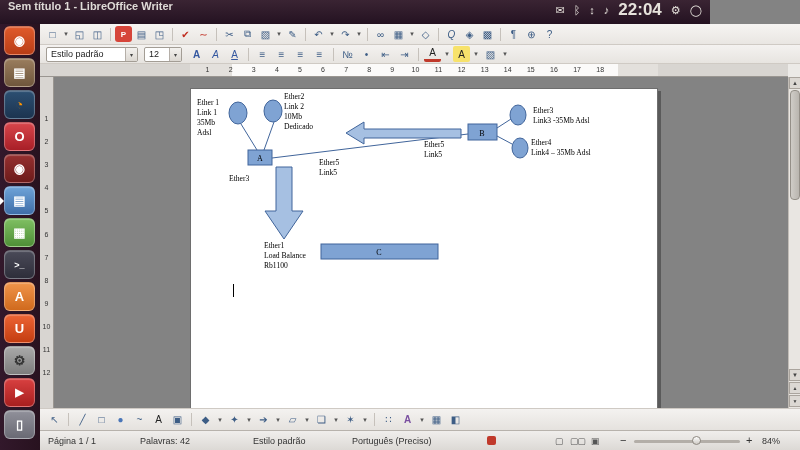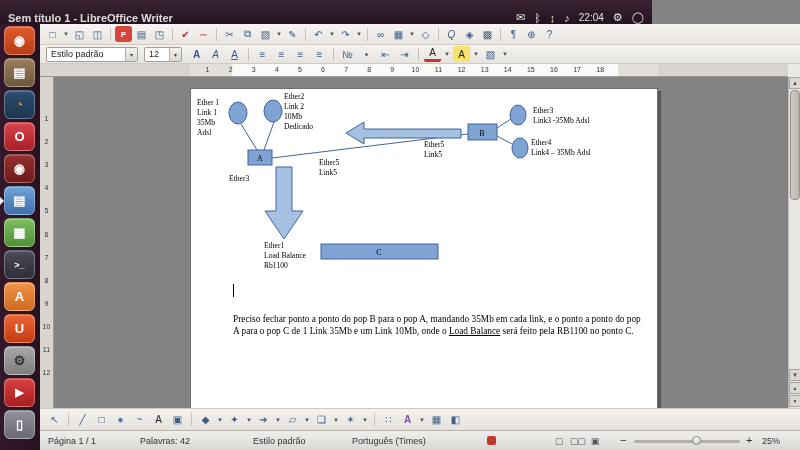--- a/index.html
+++ b/index.html
@@ -1,22 +1,22 @@
 <!DOCTYPE html>
 <html><head>
 <meta charset="utf-8">
 <style>
 *{margin:0;padding:0;box-sizing:border-box}
 html,body{width:800px;height:450px}
 body{position:relative;overflow:hidden;background:#838383;font-family:"Liberation Sans",sans-serif;-webkit-font-smoothing:antialiased}
 
-.topbar{position:absolute;left:0;top:0;width:652px;height:24px;background:linear-gradient(#3a2433,#241221);color:#e8e4de;display:flex;align-items:flex-end;padding:0 8px;z-index:30}
+.topbar{position:absolute;left:0;top:0;width:710px;height:24px;background:linear-gradient(#3a2433,#241221);color:#e8e4de;display:flex;align-items:flex-start;padding:0 8px;z-index:30}
 .tb-title{font-size:11px;font-weight:bold;color:#dfdbd7}
 .tray{margin-left:auto;display:flex;align-items:center;gap:9px;font-size:11px;color:#e6e2dc}
-.tray .clock{font-size:10px;font-weight:normal}
+.tray .clock{font-size:17px;font-weight:bold}
 
 .launcher{position:absolute;left:0;top:24px;width:40px;height:426px;background:linear-gradient(90deg,#32182b,#28121f);z-index:20}
 .tile{position:absolute;left:4px;width:31px;height:29px;border-radius:6px;border:1px solid rgba(255,255,255,.28);display:flex;align-items:center;justify-content:center;font-size:13px;font-weight:bold;color:#fff;box-shadow:inset 0 1px 1px rgba(255,255,255,.25)}
 .runind{position:absolute;left:0;width:0;height:0;border-top:4px solid transparent;border-bottom:4px solid transparent;border-left:4px solid #fff}
 
 .win{position:absolute;left:40px;top:24px;width:760px;height:426px;background:#eceae7}
 .tb1{position:absolute;left:0;top:0;width:760px;height:21px;background:linear-gradient(#f6f4f2,#e9e6e2);border-bottom:1px solid #cfcac4;display:flex;align-items:center;padding:0 4px;gap:1px}
 .tb2{position:absolute;left:0;top:21px;width:760px;height:19px;background:linear-gradient(#f4f2f0,#e7e4e0);border-bottom:1px solid #cfcac4;display:flex;align-items:center;padding:0 6px;gap:2px}
 .ic{min-width:17px;height:16px;display:flex;align-items:center;justify-content:center;font-size:10px;color:#3d5d85;border-radius:2px;cursor:default}
 .ic.red{color:#c02b1e}
@@ -269,23 +269,20 @@
         <text x="233" y="68">Link5</text>
         <text x="342" y="24">Ether3</text>
         <text x="342" y="34">Link3 -35Mb Adsl</text>
         <text x="340" y="56">Ether4</text>
         <text x="340" y="66">Link4 – 35Mb Adsl</text>
         <text x="73" y="159">Ether1</text>
         <text x="73" y="169">Load Balance</text>
         <text x="73" y="179">Rb1100</text>
       </svg>
       <div class="cursor"></div>
-      <div class="para">
-        <span>Preciso fechar ponto a ponto do pop B para o pop A, mandando 35Mb em cada link, e o ponto a ponto do pop A para o pop C de 1 Link 35Mb e um Link 10Mb, onde o </span><span class="ul">Load Balance</span><span> será feito pela RB1100 no ponto C.</span>
-      </div>
     </div>
   </div>
 
   <div class="vscroll">
     <div class="sbtn" style="top:0">▲</div>
     <div class="sthumb"></div>
     <div class="sbtn" style="top:292px">▼</div>
     <div class="sbtn" style="top:305px;font-size:5px">▲</div>
     <div class="sbtn" style="top:318px;font-size:4px">●</div>
     <div class="sbtn" style="top:331px;font-size:5px;top:318px;left:0;top:318px">▼</div>
@@ -318,24 +315,24 @@
     <span class="ic" style="color:#7a4fa0;font-weight:bold">A</span>
     <span class="ic dd">▾</span>
     <span class="ic">▦</span>
     <span class="ic">◧</span>
   </div>
 
   <div class="statusbar">
     <span style="left:8px">Página 1 / 1</span>
     <span style="left:100px">Palavras: 42</span>
     <span style="left:213px">Estilo padrão</span>
-    <span style="left:312px">Português (Times)</span>
+    <span style="left:312px">Português (Preciso)</span>
     <div class="modflag" style="left:447px"></div>
     <span class="vicon" style="left:515px">▢</span>
     <span class="vicon" style="left:530px;letter-spacing:-1px">▢▢</span>
     <span class="vicon" style="left:551px">▣</span>
     <span style="left:580px;top:3px;font-size:11px">−</span>
     <div class="ztrack" style="left:594px;width:106px"></div>
     <div class="zhandle" style="left:652px"></div>
     <span style="left:706px;top:3px;font-size:11px">+</span>
-    <span style="left:722px">25%</span>
+    <span style="left:722px">84%</span>
   </div>
 </div>
 
 </body></html>

